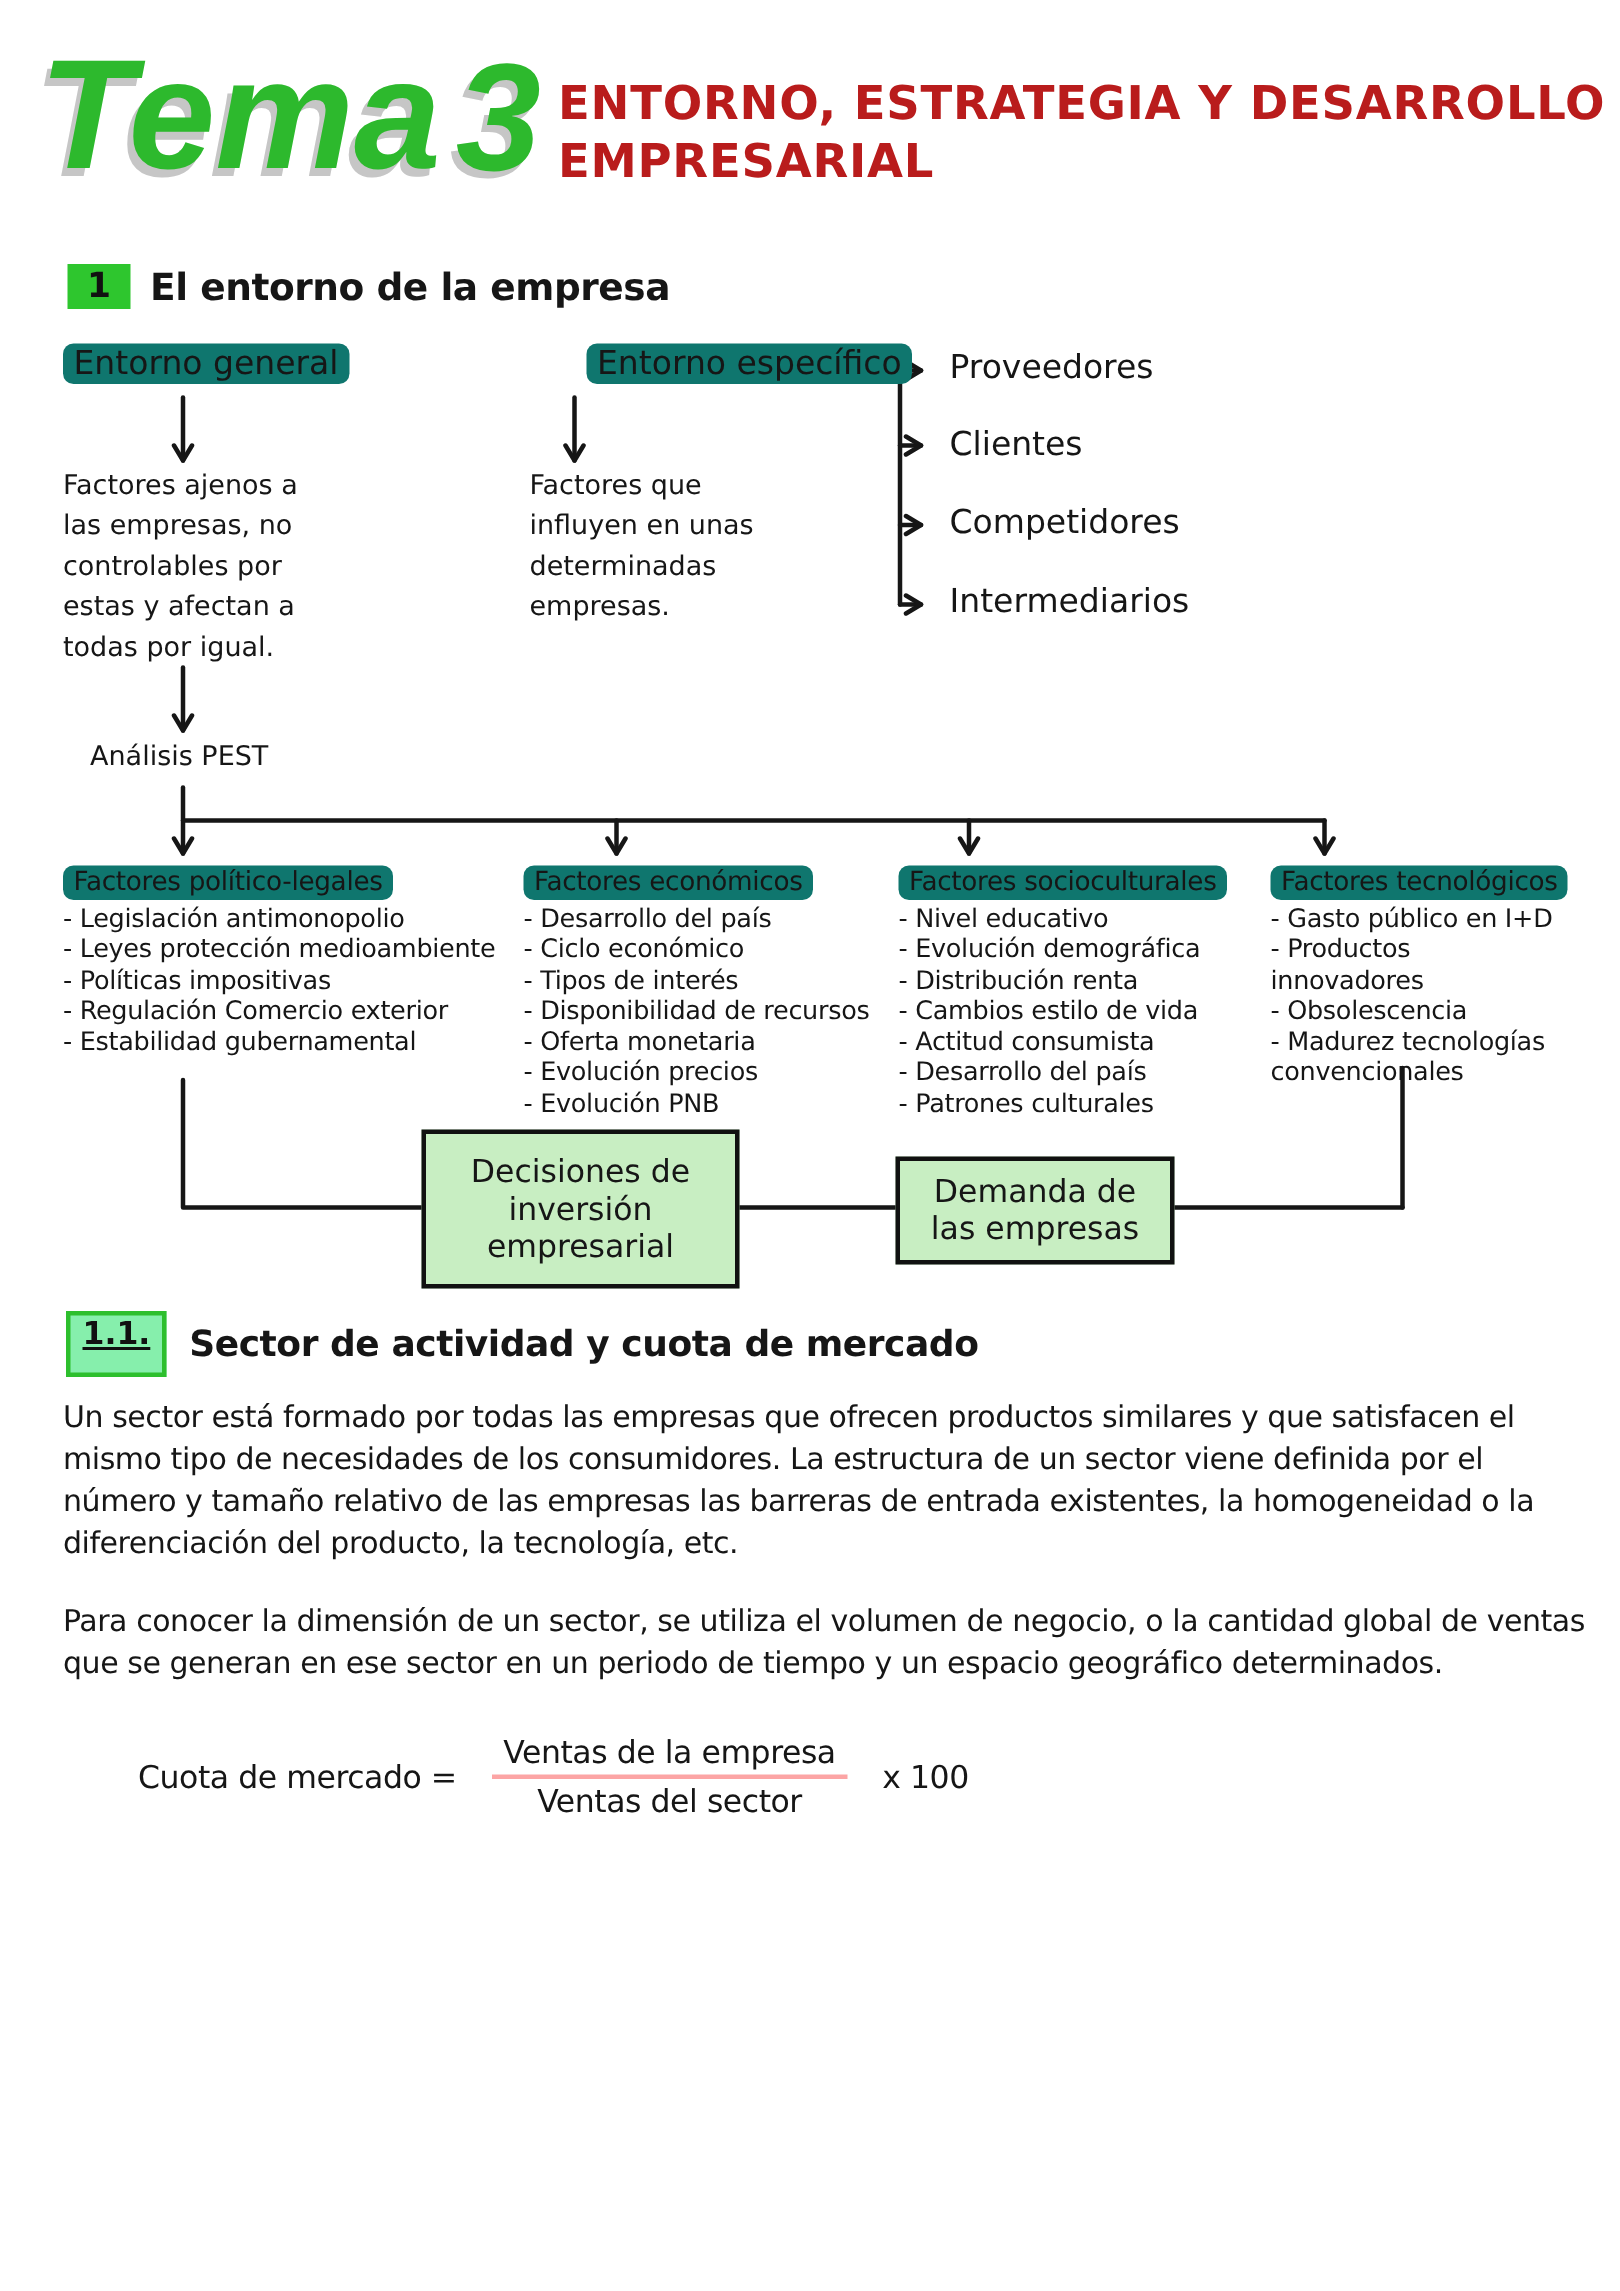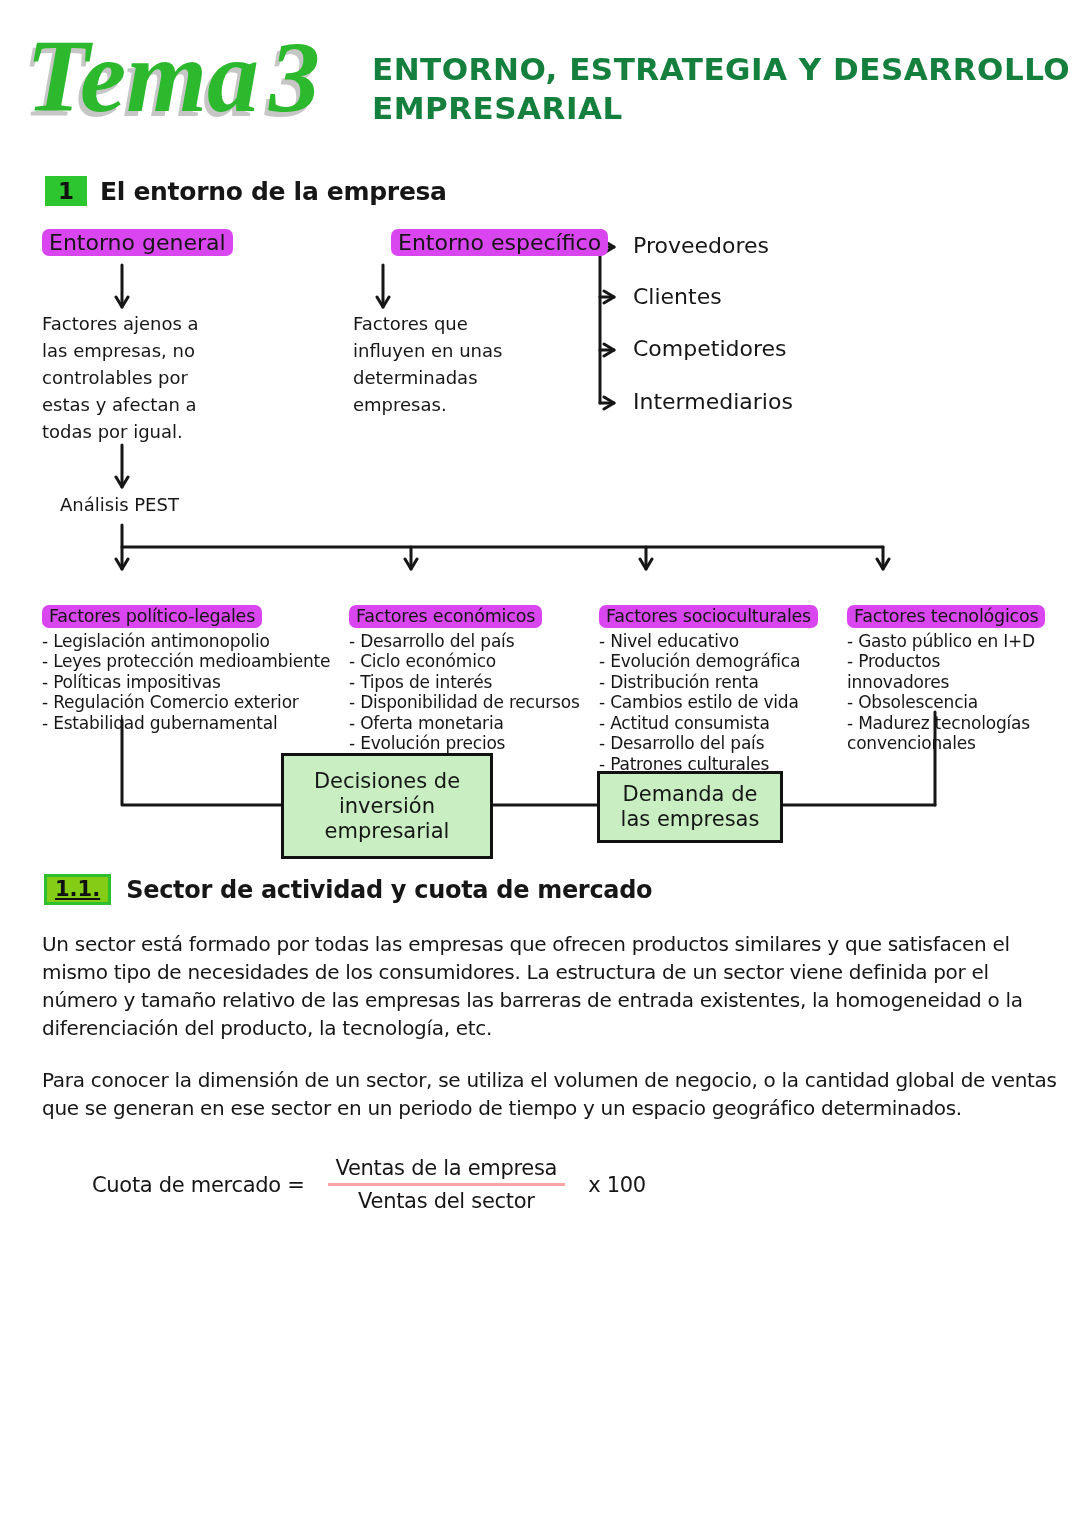--- a/index.html
+++ b/index.html
@@ -7,55 +7,55 @@
   .page {
     position:relative; width:1080px; height:1527px; margin:0 auto;
     background:#ffffff; overflow:hidden;
     font-family:"DejaVu Sans","Liberation Sans",sans-serif; color:#161616;
   }
   .abs { position:absolute; }
   .preline { white-space:pre-line; }
 
   
   .tema {
-    left:26px; top:26px; display:flex; align-items:center; gap:10px;
-    font-family:Liberation Serif, serif;
+    left:26px; top:26px; display:flex; align-items:flex-end; gap:10px;
+    font-family:Liberation Sans, sans-serif;
     font-style:italic; font-weight:bold; color:#2db92d;
     text-shadow:-4px 5px 0 #c6c6c6; line-height:0.95;
   }
   .tema-word { font-size:104px; }
   .tema-number { font-size:102px; margin-top:4px; }
-  .subtitle { left:372px; top:50px; color:#15803d; font-weight:bold;
+  .subtitle { left:372px; top:50px; color:#b91c1c; font-weight:bold;
     font-size:31px; line-height:39px; letter-spacing:0.5px; }
 
   
   .s1-head { left:45px; top:176px; display:flex; align-items:center; gap:13px; }
   .s1-num { background:#2ec62e; color:#111; font-weight:bold; font-size:23px;
     padding:2px 13px; }
   .s1-title { font-weight:bold; font-size:25px; letter-spacing:-0.3px; }
 
   
   .diagram { left:0; top:225px; width:1080px; height:645px; }
   .diagram svg { position:absolute; left:0; top:0; }
-  .hl { background:#d946ef; border-radius:7px; padding:1px 7px;margin-top:28px; }
+  .hl { background:#0f766e; border-radius:7px; padding:1px 7px; }
   .dg-label { font-size:22px; }
   .dg-text { font-size:18px; line-height:27px; }
   .dg-item { font-size:22px; }
   .factor-col { position:absolute; font-size:17px; line-height:20.5px; letter-spacing:-0.2px; }
   .factor-title { font-size:17.5px; margin-bottom:3px; display:inline-block; }
   .gbox {
     position:absolute; background:#c8eec2; border:3px solid #111;
     display:flex; align-items:center; justify-content:center; text-align:center;
     font-size:21px; line-height:25px;
   }
 
   
   .s11-head { left:44px; top:874px; display:flex; align-items:center; gap:15px; }
-  .s11-num { border:3px solid #2dbf2d; padding:0 8px 1px 8px; font-weight:bold;
-    font-size:21px; text-decoration:underline; color:#111; background:#84cc16; }
+  .s11-num { border:3px solid #2dbf2d; padding:0 8px 14px 8px; font-weight:bold;
+    font-size:21px; text-decoration:underline; color:#111; background:#86efac; }
   .s11-title { font-weight:bold; font-size:24px; letter-spacing:-0.3px; }
   .para { left:42px; width:1024px; font-size:20px; line-height:28px; letter-spacing:-0.3px; }
   .p1 { top:930px; } .p2 { top:1066px; } .p3 { top:1242px; }
 
   .formula { left:92px; top:1156px; display:flex; align-items:center; gap:23px;
     font-size:21px; letter-spacing:-0.3px; }
   .fraction { display:inline-flex; flex-direction:column; align-items:center; }
   .fraction .num { padding:0 8px 3px 8px; border-bottom:3px solid #fca5a5; }
   .fraction .den { padding-top:3px; }
 </style>

